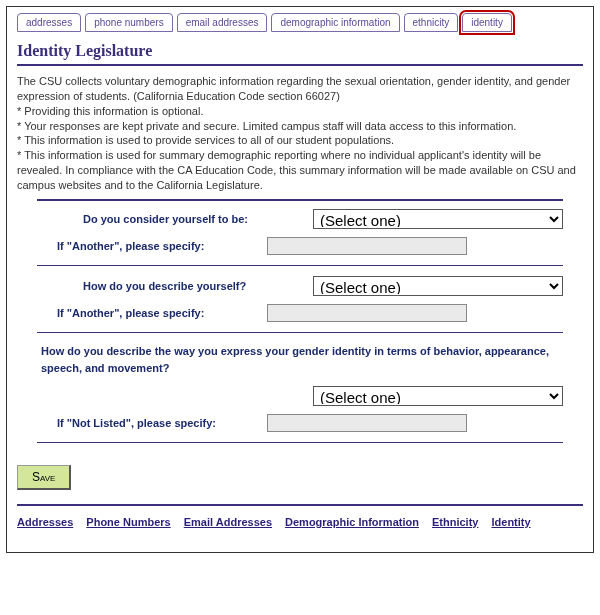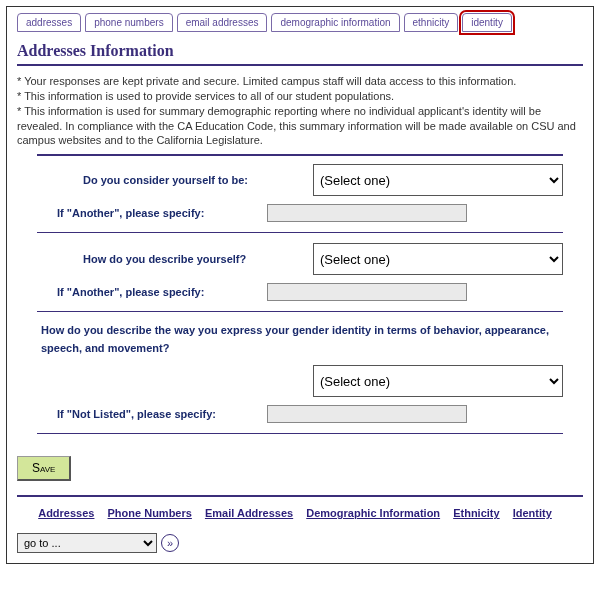--- a/index.html
+++ b/index.html
@@ -82,24 +82,24 @@
   .question-label-wide {
     color: #1a2a6b;
     font-weight: bold;
     font-size: 11px;
     line-height: 1.6;
     margin: 6px 4px;
   }
   .select {
     flex: 1;
     max-width: 290px;
-    height: 32px;
+    height: 20px;
     border: 1px solid #555;
     background: #fff;
-    font-size: 13px;
+    font-size: 15px;
     padding: 1px 2px;
   }
   .specify-row {
     display: flex;
     align-items: center;
     gap: 10px;
     margin: 8px 0 4px 0;
   }
   .specify-label {
     color: #1a2a6b;
@@ -131,21 +131,20 @@
     margin: 12px 0 8px 0;
   }
   .bottom-rule {
     border: none;
     border-top: 2px solid #3b2e7a;
     margin: 6px 0 10px 0;
   }
   .bottom-links {
     font-size: 11px;
     margin-bottom: 14px;
-    text-align: center;
   }
   .bottom-links a {
     color: #2b1e7a;
     font-weight: bold;
     text-decoration: underline;
     margin-right: 10px;
     cursor: pointer;
   }
   .goto-row {
     display: flex;
@@ -180,24 +179,26 @@
 
   <div class="tabs">
     <div class="tab">addresses</div>
     <div class="tab">phone numbers</div>
     <div class="tab">email addresses</div>
     <div class="tab">demographic information</div>
     <div class="tab">ethnicity</div>
     <div class="tab active">identity</div>
   </div>
 
-  <h2 class="section-title">Addresses Information</h2>
+  <h2 class="section-title">Identity Legislature</h2>
   <hr class="title-rule">
 
   <div class="intro">
+    <div>The CSU collects voluntary demographic information regarding the sexual orientation, gender identity, and gender expression of students. (California Education Code section 66027)</div>
+    <div>* Providing this information is optional.</div>
     <div>* Your responses are kept private and secure. Limited campus staff will data access to this information.</div>
     <div>* This information is used to provide services to all of our student populations.</div>
     <div>* This information is used for summary demographic reporting where no individual applicant's identity will be revealed. In compliance with the CA Education Code, this summary information will be made available on CSU and campus websites and to the California Legislature.</div>
   </div>
 
   <div class="form-block">
     <hr class="hr-strong">
 
     <div class="question-row">
       <div class="question-label">Do you consider yourself to be:</div>
@@ -246,22 +247,14 @@
 
   <div class="bottom-links">
     <a>Addresses</a>
     <a>Phone Numbers</a>
     <a>Email Addresses</a>
     <a>Demographic Information</a>
     <a>Ethnicity</a>
     <a>Identity</a>
   </div>
 
-  <div class="goto-row">
-    <select class="goto-select">
-      <option>go to ...</option>
-    </select>
-    <div class="go-btn">
-      <span>»</span>
-    </div>
-  </div>
 
 </div>
 
 </body></html>

